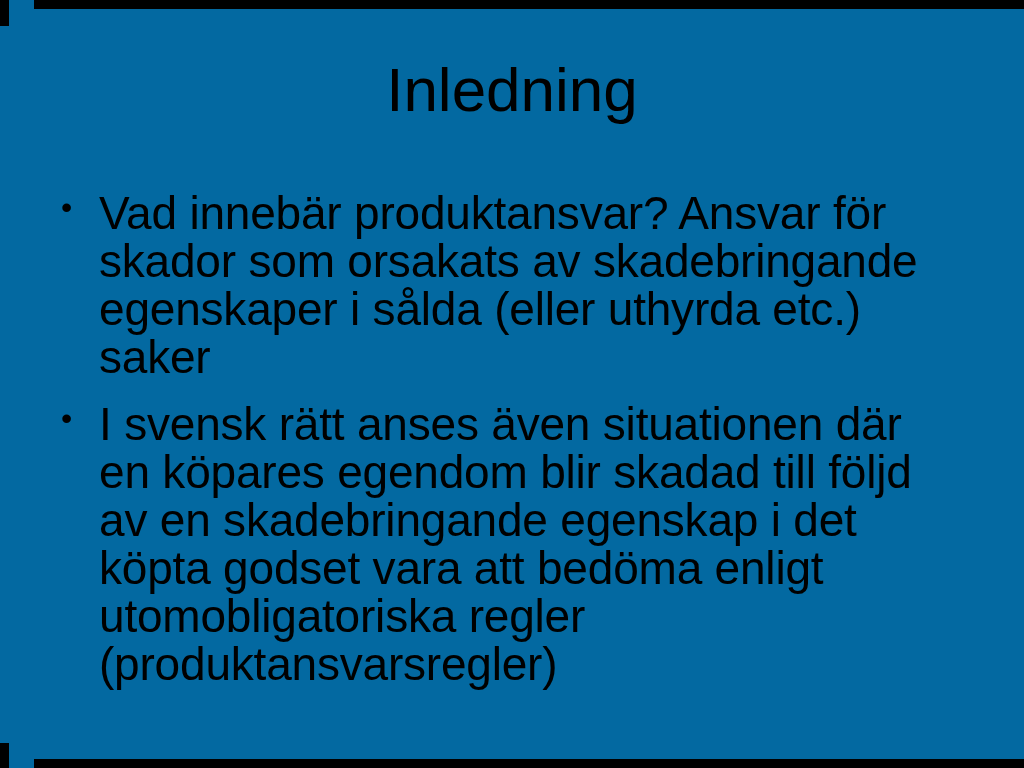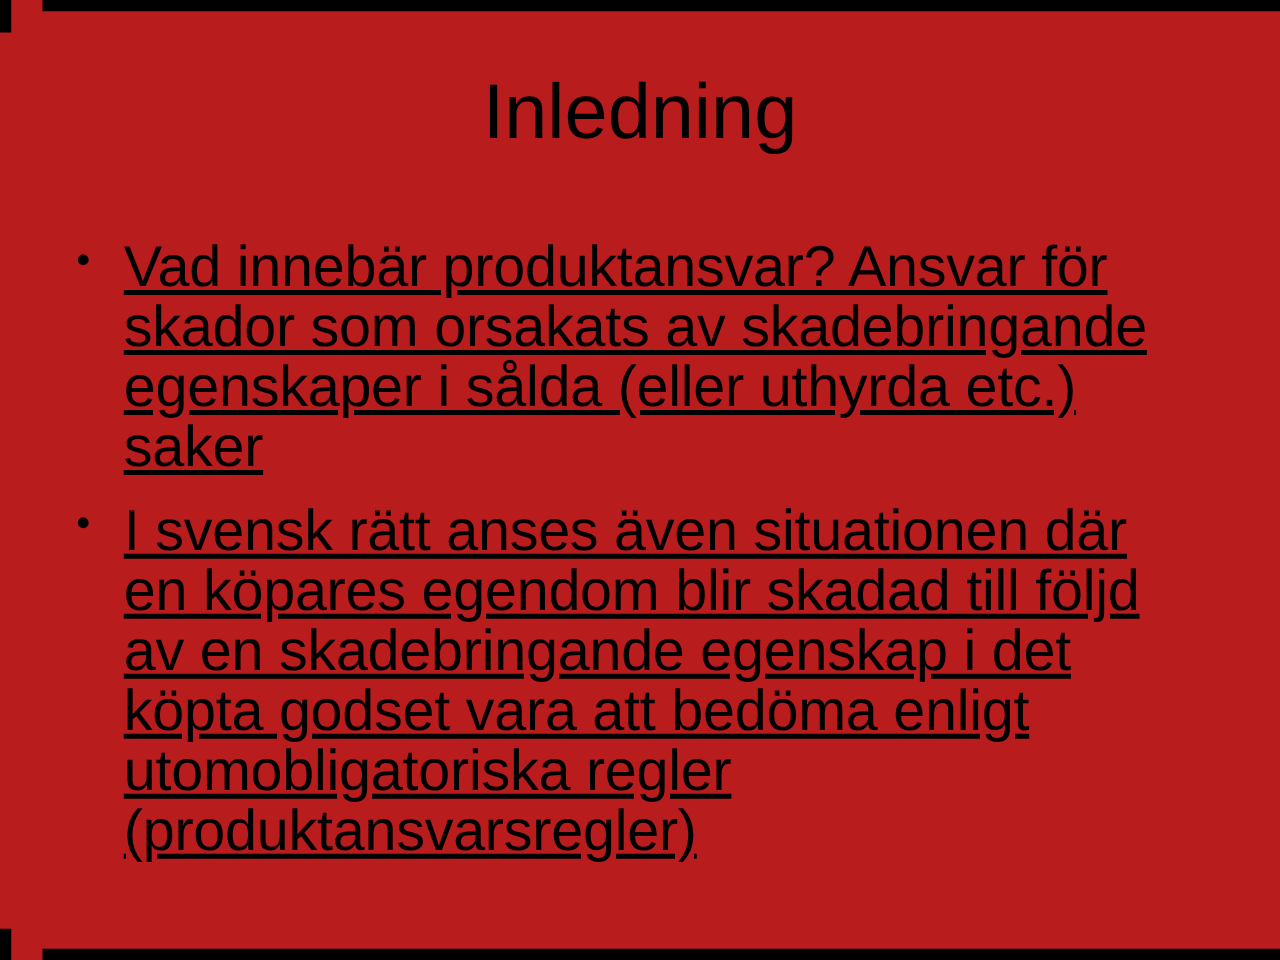--- a/index.html
+++ b/index.html
@@ -11,21 +11,21 @@
     height: 768px;
     background: #ffffff;
     font-family: "Liberation Sans", sans-serif;
     color: #000000;
     overflow: hidden;
   }
   .slide {
     position: relative;
     width: 1024px;
     height: 768px;
-    background: #b91c1c;
+    background: #0369a1;
     overflow: hidden;
   }
   
   .edge-mark {
     position: absolute;
     background: #000000;
   }
   .edge-top-left    { left: 0;    top: 0;      width: 9px;   height: 26px; }
   .edge-top-bar     { left: 34px; top: 0;      width: 990px; height: 9px;  }
   .edge-bottom-left { left: 0;    top: 743px;  width: 9px;   height: 25px; }
@@ -60,21 +60,20 @@
     font-size: 32px;
     line-height: 1;
     color: #000000;
   }
   .bullet-text {
     margin: 0;
     font-size: 46px;
     line-height: 48px;
     white-space: pre-line;
     letter-spacing: -0.2px;
-    text-decoration: underline;
   }
   .sub-line {
     margin: 4px 0 0 4px;
     font-size: 30px;
     line-height: 36px;
     white-space: pre-line;
   }
   .bullet-item.second {
     margin-top: 19px;
   }

